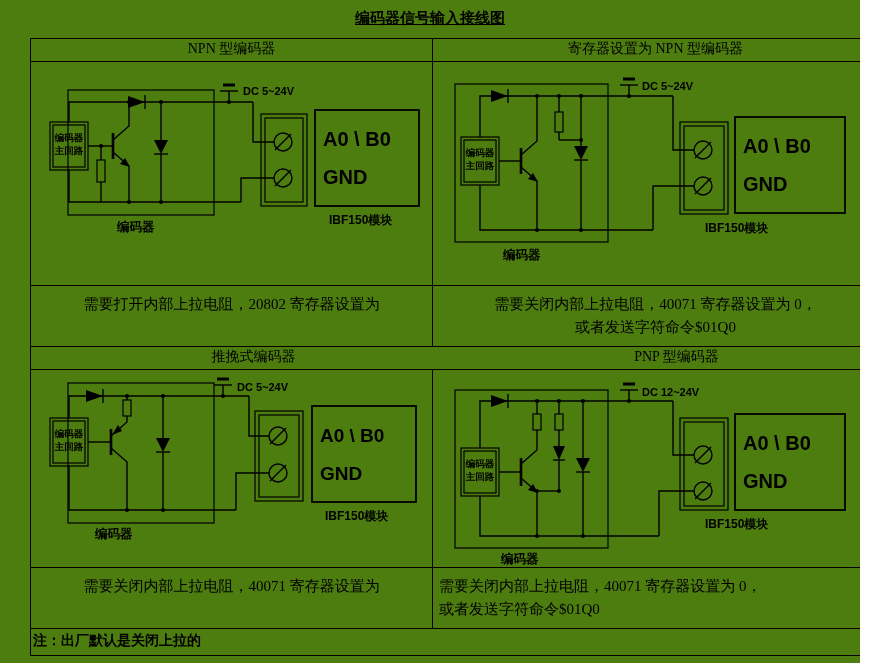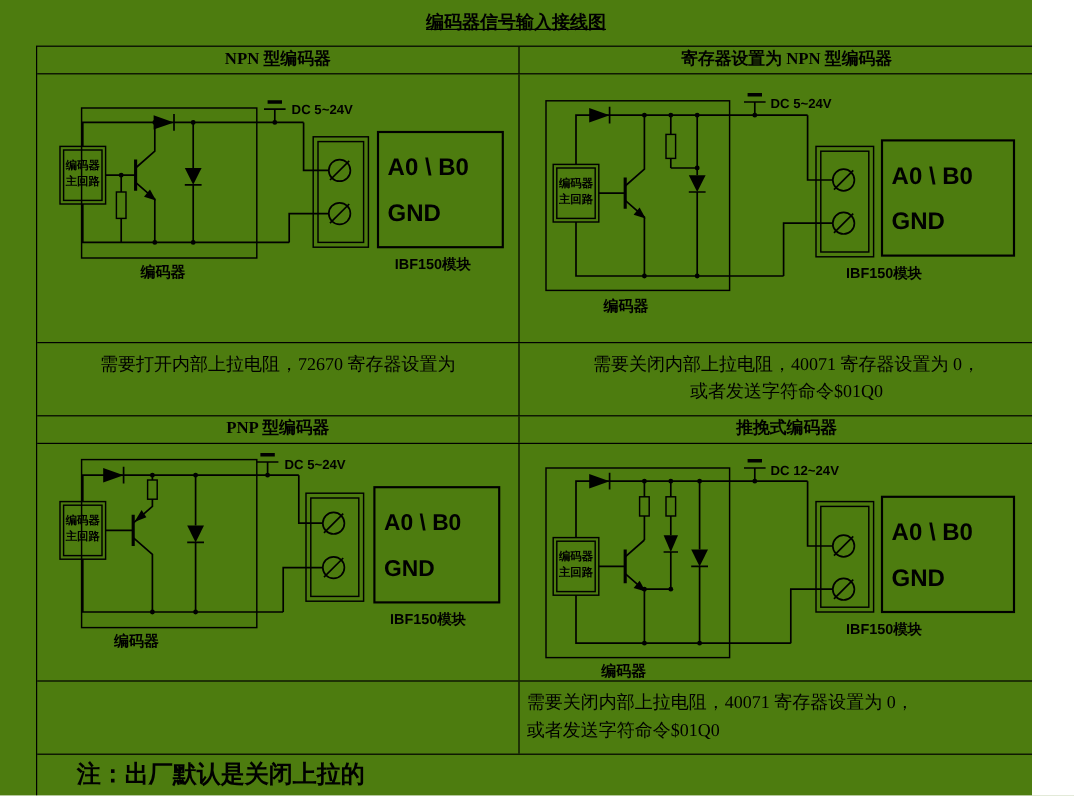--- a/index.html
+++ b/index.html
@@ -6,26 +6,26 @@
   .page{position:relative;width:860px;height:663px;background:#4d7c0f;color:#000;
         font-family:"Liberation Serif","DejaVu Serif",serif;overflow:hidden;}
   .title{position:absolute;top:9px;left:0;width:100%;text-align:center;
          font-size:15px;font-weight:bold;text-decoration:underline;}
   .tbl{position:absolute;left:30px;top:38px;width:847px;border:1px solid #000;}
   .row{display:flex;border-bottom:1px solid #000;}
   .row:last-child{border-bottom:0;}
   .cell{box-sizing:border-box;}
   .cell.lft{width:402px;border-right:1px solid #000;flex:none;}
   .cell.rgt{flex:1;min-width:0;}
-  .hdr{text-align:center;font-weight:bold;font-size:14px;padding:1px 0 3px;}
+  .hdr{text-align:center;font-weight:normal;font-size:14px;padding:1px 0 3px;}
   .diag1 .cell{height:223px;overflow:hidden;}
   .diag2 .cell{height:197px;overflow:hidden;}
   .desc{font-size:15px;text-align:center;padding:7px 2px;line-height:23px;}
   .desc.la{text-align:left;padding-left:6px;}
-  .note{font-weight:bold;font-size:20px;padding:3px 2px 5px;width:100%;margin-left:31px;}
+  .note{font-weight:bold;font-size:14px;padding:3px 2px 5px;width:100%;}
   svg{display:block;}
   svg .w{stroke:#000;stroke-width:1.4;fill:none;}
   svg .bx{stroke:#000;stroke-width:1.2;fill:none;}
   svg .f{fill:#000;stroke:none;}
   svg text{fill:#000;}
   svg .cn{font-family:"Liberation Serif","DejaVu Serif",serif;font-weight:bold;}
   svg .en{font-family:"Liberation Sans","DejaVu Sans",sans-serif;font-weight:bold;}
 </style>
 </head>
 <body>
@@ -172,31 +172,31 @@
             <circle class="f" cx="148" cy="78" r="2"></circle>
               <circle class="f" cx="148" cy="168" r="2"></circle>
             <circle class="f" cx="196" cy="34" r="2"></circle>
           </g>
         </svg>
       </div>
     </div>
 
     <div class="row">
       <div class="cell lft desc">
-        <div>需要打开内部上拉电阻，72670 寄存器设置为</div>
+        <div>需要打开内部上拉电阻，20802 寄存器设置为</div>
       </div>
       <div class="cell rgt desc">
         <div>需要关闭内部上拉电阻，40071 寄存器设置为 0，</div>
         <div>或者发送字符命令$01Q0</div>
       </div>
     </div>
 
     <div class="row">
+      <div class="cell rgt hdr">推挽式编码器</div>
       <div class="cell lft hdr">PNP 型编码器</div>
-      <div class="cell rgt hdr">推挽式编码器</div>
     </div>
 
     <div class="row diag2">
       <div class="cell lft">
         <svg width="401" height="197" viewBox="0 0 401 197">
           <g>
             <polyline class="w" points="38,48 38,26 218,26"></polyline>
             <polyline class="w" points="218,26 218,66 238,66"></polyline>
             <polyline class="w" points="38,96 38,140 205,140"></polyline>
             <polyline class="w" points="205,140 205,103 238,103"></polyline>
@@ -331,20 +331,21 @@
               <circle class="f" cx="196" cy="31" r="2"></circle>
             <circle class="f" cx="104" cy="121" r="2"></circle>
               <circle class="f" cx="126" cy="121" r="2"></circle>
           </g>
         </svg>
       </div>
     </div>
 
     <div class="row">
       <div class="cell lft desc">
+        <div>需要关闭内部上拉电阻，40071 寄存器设置为</div>
       </div>
       <div class="cell rgt desc la">
         <div>需要关闭内部上拉电阻，40071 寄存器设置为 0，</div>
         <div>或者发送字符命令$01Q0</div>
       </div>
     </div>
 
     <div class="row">
       <div class="note">注：出厂默认是关闭上拉的</div>
     </div>

